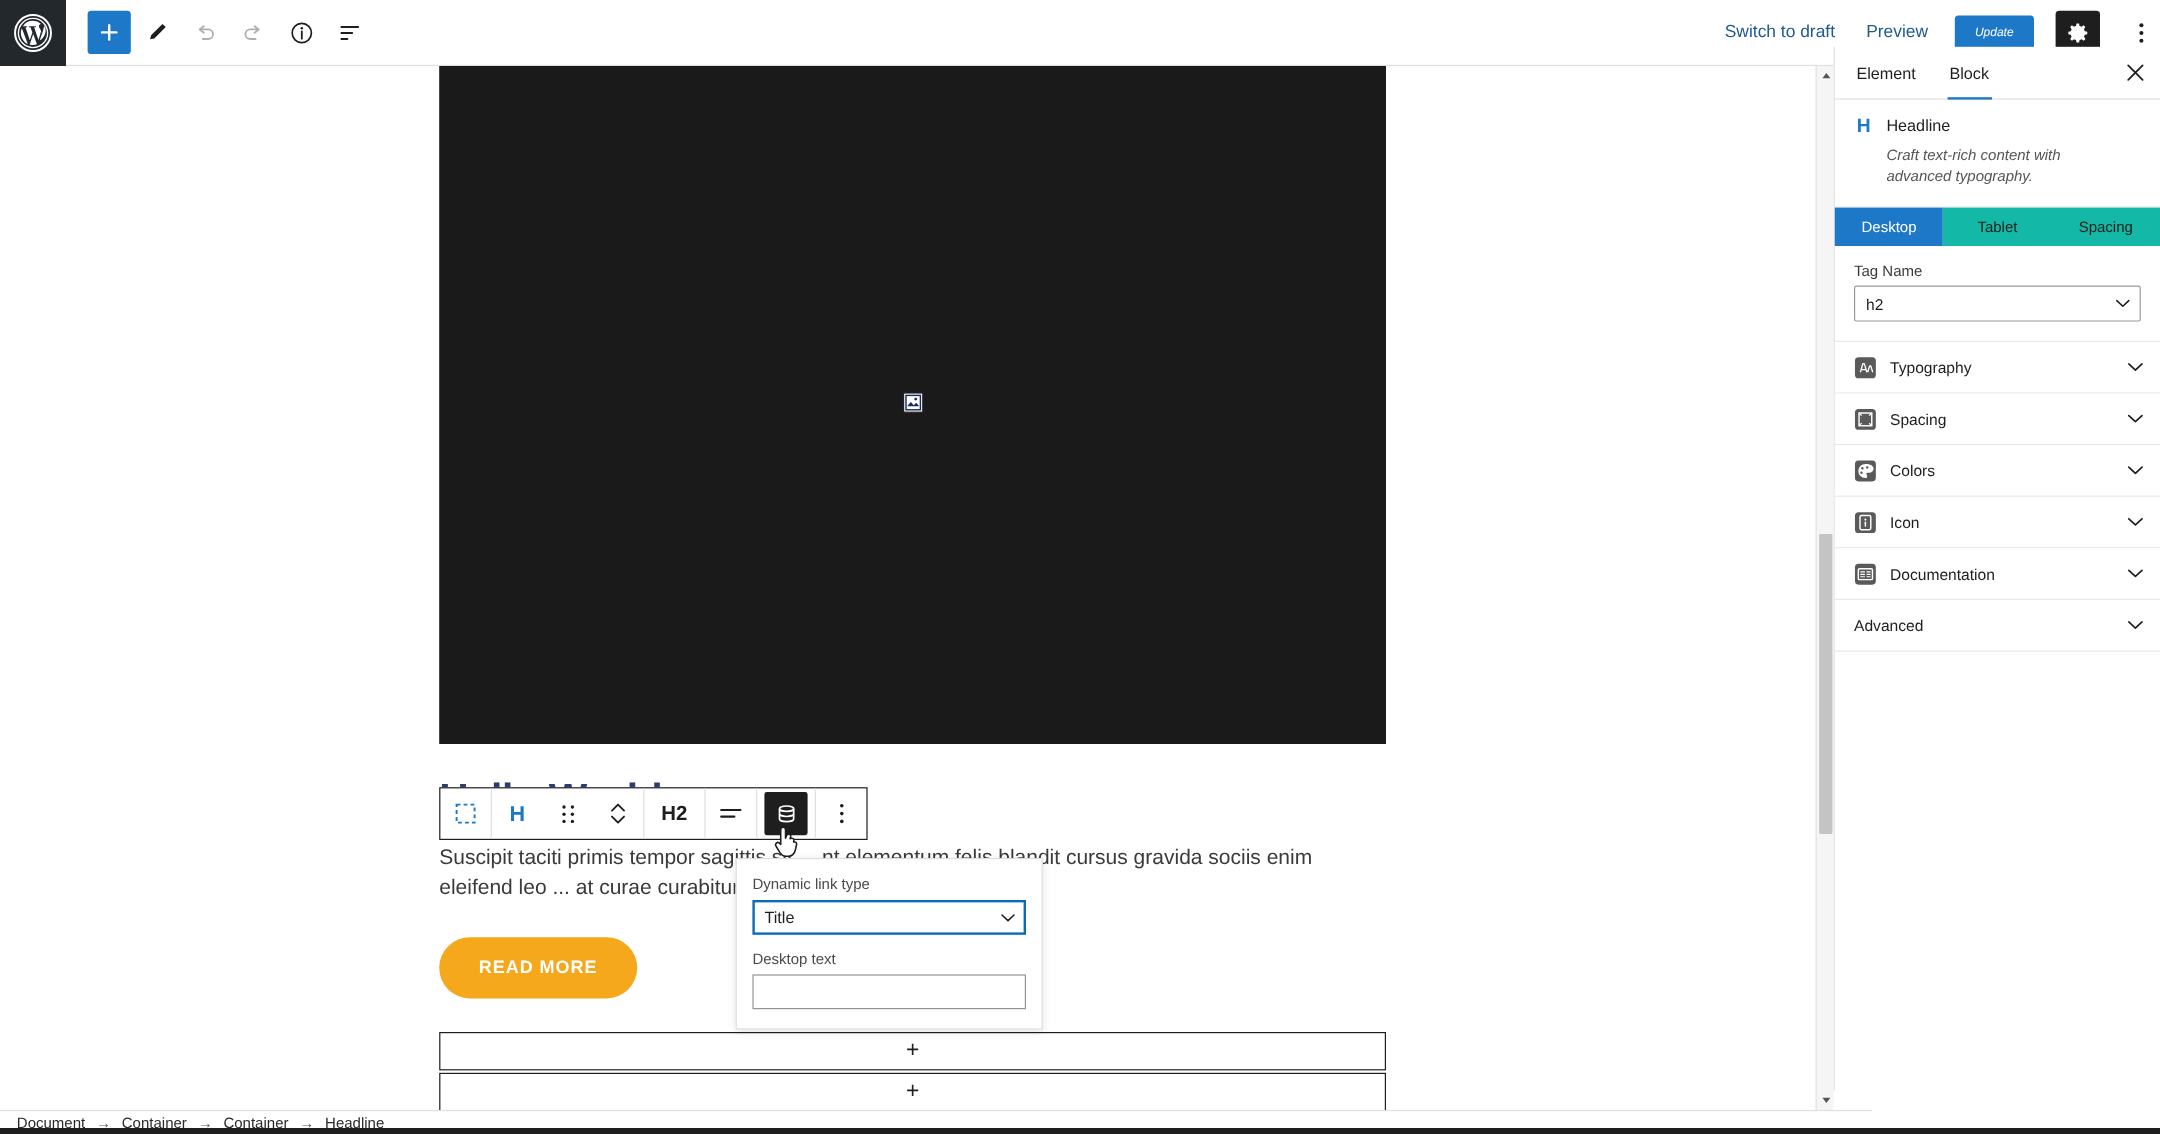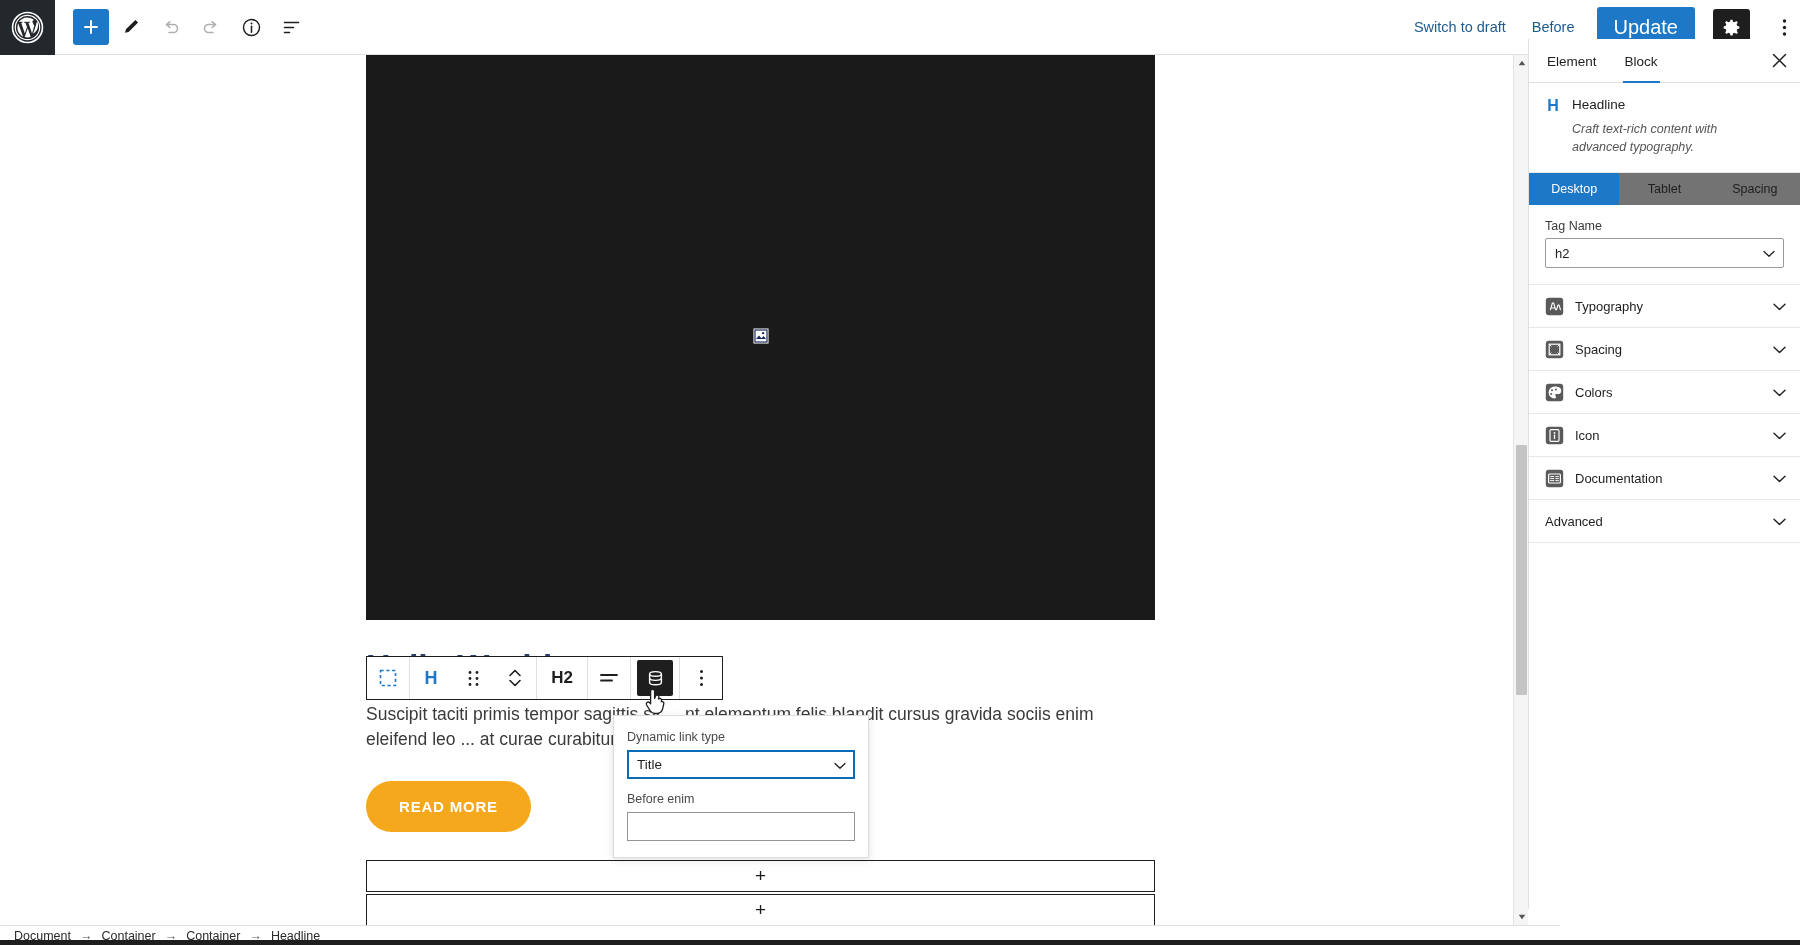--- a/index.html
+++ b/index.html
@@ -35,22 +35,23 @@
     margin-left: auto; display: flex; align-items: center;
     gap: 18px; 
   }
   .link-btn {
     font-size: 14.5px; color: #1e5a8e; cursor: pointer;
     background: none; border: none; font-family: inherit;
     padding: 6px 4px;
   }
   .update-btn {
     background: #1e78c8; color: #fff; border: none; border-radius: 3px;
-    font-size: 20px; font-family: inherit; padding: 9px 17px;
+    font-size: 10px; font-family: inherit; padding: 9px 17px;
     cursor: pointer;
+    font-style: italic;
   }
   .gear-btn {
     width: 37px; height: 37px; background: #1e1e1e; border-radius: 3px;
     display: flex; align-items: center; justify-content: center;
     cursor: pointer; border: none;
   }
   .dots-btn {
     width: 32px; height: 37px; display: flex; align-items: center;
     justify-content: center; cursor: pointer; background: none; border: none;
   }
@@ -189,21 +190,21 @@
   }
   .bi-title { font-size: 13.5px; color: #1e1e1e; font-weight: 400; }
   .bi-desc {
     font-size: 12.5px; color: #555; line-height: 1.45;
     margin-top: 6px; margin-left: 27px; width: 180px; font-style: italic;
   }
   .device-tabs { display: flex; height: 32px; }
   .dev-tab {
     flex: 1; display: flex; align-items: center; justify-content: center;
     font-size: 12.5px; color: #1e1e1e; cursor: pointer;
-    background: #737373; border: none; font-family: inherit;
+    background: #14b8a6; border: none; font-family: inherit;
   }
   .dev-tab.active { background: #1e78c8; color: #fff; }
   .sb-section { padding: 14px 16px 16px 16px; border-bottom: 1px solid #e8e8e8; }
   .fld-label { font-size: 12.5px; color: #3a3a3a; margin-bottom: 5px; }
   .fld-select {
     width: 100%; height: 30px; font-size: 13px; color: #1e1e1e;
     font-family: inherit; padding: 0 26px 0 9px;
     border: 1px solid #9a9a9a; border-radius: 2px; background: #fff;
     appearance: none; -webkit-appearance: none; cursor: pointer;
   }
@@ -297,21 +298,21 @@
       </button>
       <button class="tb-btn">
         <svg width="21" height="21" viewBox="0 0 21 21">
           <path d="M3.5 5.5h14M3.5 10.5h9M3.5 15.5h5" stroke="#1e1e1e" stroke-width="1.6" stroke-linecap="round"></path>
         </svg>
       </button>
     </div>
 
     <div class="tb-right">
       <button class="link-btn">Switch to draft</button>
-      <button class="link-btn">Before</button>
+      <button class="link-btn">Preview</button>
       <button class="update-btn">Update</button>
       <button class="gear-btn">
         <svg width="21" height="21" viewBox="0 0 24 24">
           <path d="M12 8.6a3.4 3.4 0 1 0 0 6.8 3.4 3.4 0 0 0 0-6.8zm9 4.6v-2.4l-2.4-.5a6.9 6.9 0 0 0-.8-1.9l1.4-2-1.7-1.7-2 1.4a6.9 6.9 0 0 0-1.9-.8L13.2 3h-2.4l-.5 2.3a6.9 6.9 0 0 0-1.9.8l-2-1.4-1.7 1.7 1.4 2a6.9 6.9 0 0 0-.8 1.9L3 10.8v2.4l2.3.5c.2.7.5 1.3.8 1.9l-1.4 2 1.7 1.7 2-1.4c.6.3 1.2.6 1.9.8l.5 2.3h2.4l.5-2.3c.7-.2 1.3-.5 1.9-.8l2 1.4 1.7-1.7-1.4-2c.3-.6.6-1.2.8-1.9l2.3-.5z" fill="#fff"></path>
         </svg>
       </button>
       <button class="dots-btn">
         <svg width="5" height="19" viewBox="0 0 5 19">
           <circle cx="2.5" cy="3" r="1.7" fill="#1e1e1e"></circle>
           <circle cx="2.5" cy="9.5" r="1.7" fill="#1e1e1e"></circle>
@@ -426,21 +427,21 @@
           </select>
           <span class="chev">
             <svg width="12" height="8" viewBox="0 0 12 8">
                 <path d="M1 1.5L6 6.2l5-4.7" stroke="#1e1e1e" stroke-width="1.3" fill="none" stroke-linecap="round" stroke-linejoin="round"></path>
               </svg>
           </span>
         </div>
       </div>
 
       <div class="pop-field">
-        <div class="pop-label">Before enim</div>
+        <div class="pop-label">Desktop text</div>
         <input class="pop-input" type="text" value="" style="">
       </div>
 
     </div>
   </div>
 
   <div class="vscroll canvas-sb">
     <div class="sb-arrow">
       <svg width="8" height="6" viewBox="0 0 8 6">
           <path d="M4 0.8L7.3 5.2H0.7z" fill="#555"></path>

